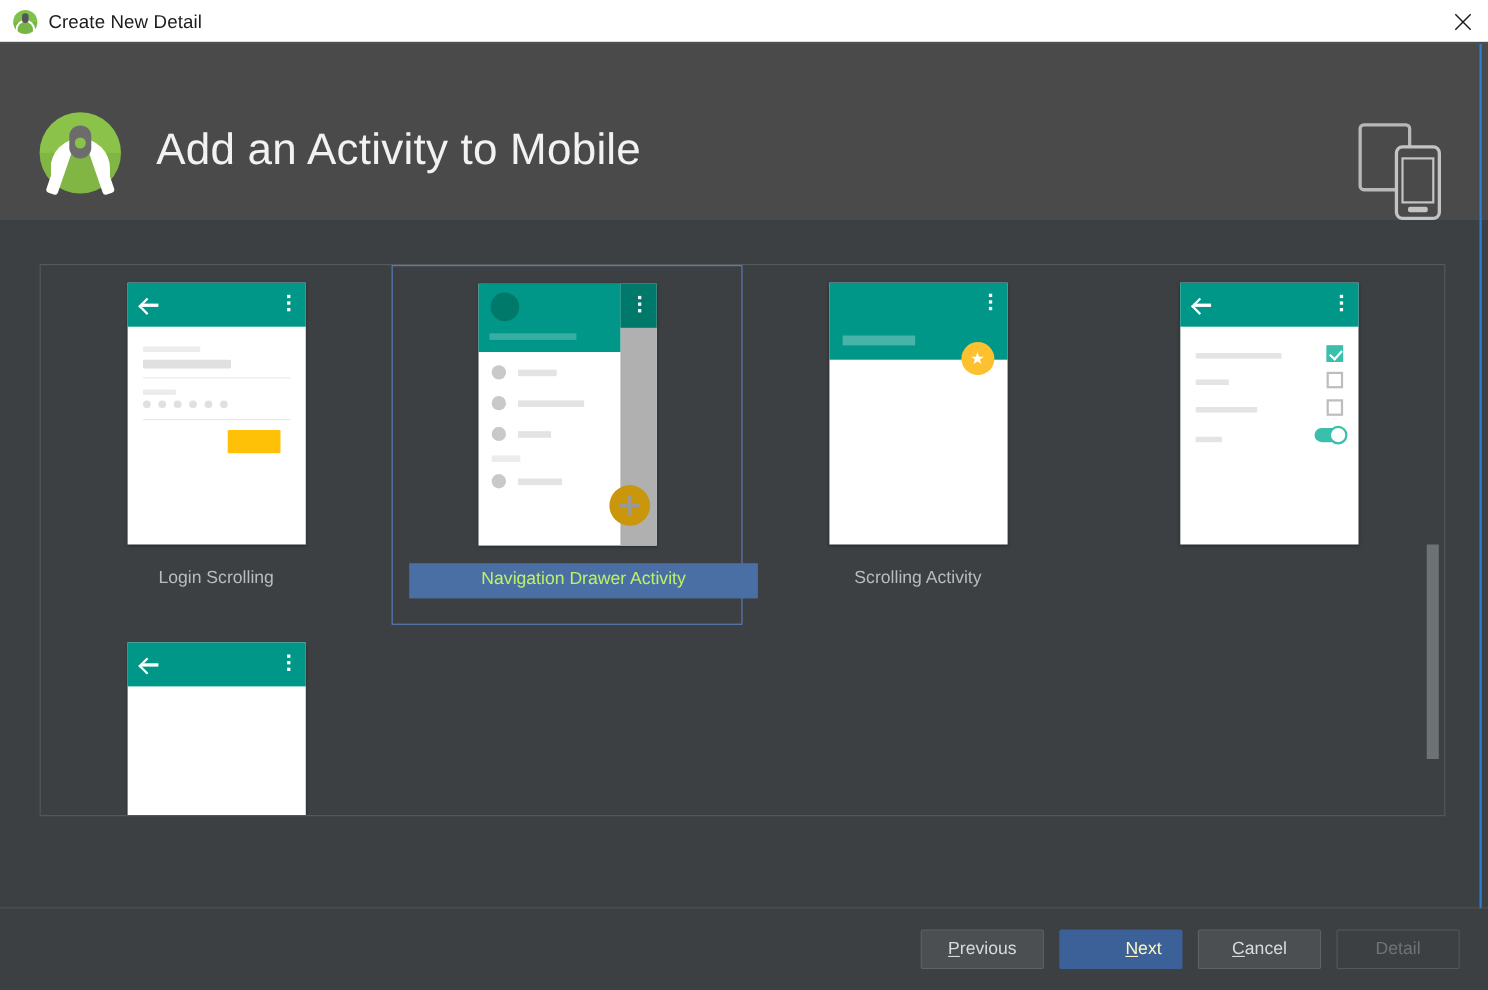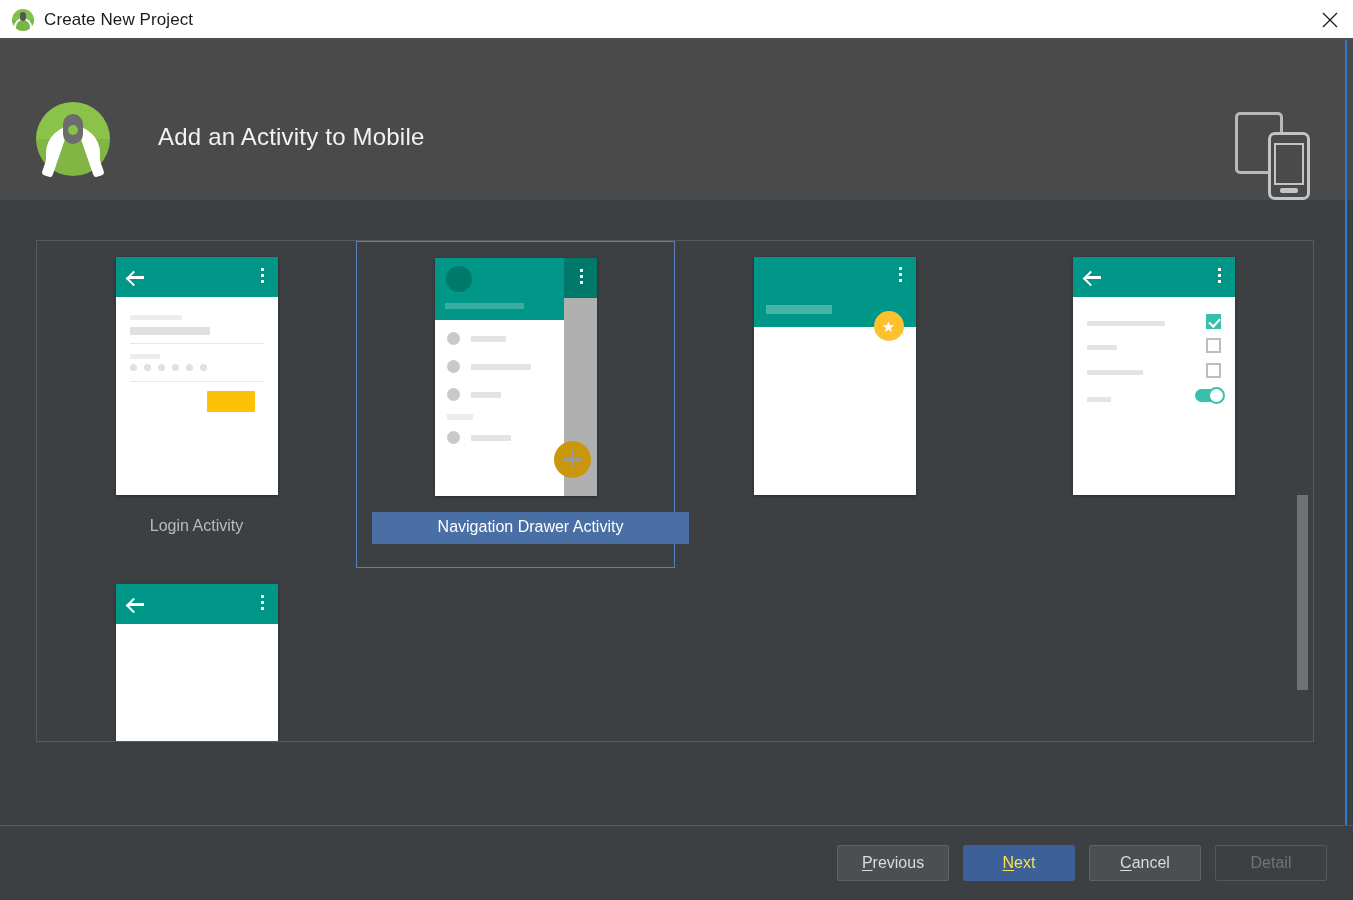--- a/index.html
+++ b/index.html
@@ -76,22 +76,22 @@
     border-radius: 3px;
   }
   .logo-leg.l { left: 6px; transform: rotate(19deg); transform-origin: bottom center; }
   .logo-leg.r { right: 6px; transform: rotate(-19deg); transform-origin: bottom center; }
   .logo-arc {
     position: absolute; left: 14px; top: 54px; width: 54px; height: 34px; z-index: 2;
     border: 10px solid #ffffff; border-bottom: none; border-radius: 27px 27px 0 0;
     background: transparent;
   }
   .header-title {
-    position: absolute; left: 158px; top: 97px; transform: translateY(-50%);
-    font-size: 24px; color: #f2f2f2; font-weight: 400; letter-spacing: .2px;
+    position: absolute; left: 142px; top: 97px; transform: translateY(-50%);
+    font-size: 40px; color: #f2f2f2; font-weight: 400; letter-spacing: .2px;
   }
   .devices { position: absolute; right: 42px; top: 72px; width: 76px; height: 88px; }
   .dev-tablet {
     position: absolute; left: 0; top: 0; width: 48px; height: 62px;
     border: 3px solid #b8b8b8; border-radius: 5px; background: transparent;
   }
   .dev-phone {
     position: absolute; left: 33px; top: 20px; width: 42px; height: 68px;
     border: 3px solid #c4c4c4; border-radius: 7px; background: #4a4a4a;
   }
@@ -118,21 +118,21 @@
     position: relative; display: flex; flex-direction: column;
     align-items: center; justify-content: flex-start;
   }
   .cell.selected { border: 1px solid #5a7fc0; }
   .thumb-wrap {
     height: 270px; width: 100%; display: flex; align-items: center; justify-content: center;
   }
   .cell-label {
     width: 100%; text-align: center; font-size: 16px; color: #b9bbbd; padding: 6px 0 8px;
   }
-  .cell.selected .cell-label { background: #4a6fa5; color: #ffffff; margin-left: 30px; }
+  .cell.selected .cell-label { background: #4a6fa5; color: #bef264; margin-left: 30px; }
 
   
   .phone {
     position: relative; width: 162px; height: 238px; background: #ffffff;
     box-shadow: 0 1px 3px rgba(0,0,0,0.35);
   }
   .appbar { position: absolute; left: 0; top: 0; width: 100%; height: 40px; background: #009688; }
   .back-arrow {
     position: absolute; left: 12px; top: 13px; width: 16px; height: 14px;
   }
@@ -223,36 +223,36 @@
   .footer-sep { position: absolute; left: 0; top: 825px; width: 1353px; height: 1px; background: #55585b; }
   .footer {
     position: absolute; left: 0; top: 826px; width: 1353px; height: 74px; background: #3c4043;
     display: flex; align-items: center; justify-content: flex-end; padding-right: 26px; gap: 14px;
   }
   .dlg-btn {
     min-width: 112px; height: 36px; padding: 0 18px; font-size: 16px;
     background: #4b4f52; color: #d9dbdd; border: 1px solid #5d6265; border-radius: 2px;
     display: flex; align-items: center; justify-content: center; cursor: default;
   }
-  .dlg-btn.primary { background: #3c6098; border-color: #3c6098; color: #fde047; }
+  .dlg-btn.primary { background: #3c6098; border-color: #3c6098; color: #fef9c3; justify-content: flex-end; }
   .dlg-btn.disabled { background: #3c4043; color: #6e7376; border-color: #54585b; }
   .dlg-btn u { text-decoration: underline; text-underline-offset: 2px; }
 </style>
 </head>
 <body>
 
 <div class="window">
 
   <div class="titlebar">
     <div class="titlebar-icon">
       <span class="ti-circle"></span>
       <span class="ti-legs"></span>
       <span class="ti-body"></span>
     </div>
-    <div class="titlebar-title">Create New Project</div>
+    <div class="titlebar-title">Create New Detail</div>
     <div class="titlebar-close">
       <svg width="16" height="16" viewBox="0 0 16 16" aria-hidden="true">
         <path d="M1,1 L15,15 M15,1 L1,15" stroke="#1b1b1b" stroke-width="1.3" fill="none"></path>
       </svg>
     </div>
     <div class="titlebar-underline"></div>
   </div>
 
   <div class="header">
     <div class="logo">
@@ -298,21 +298,21 @@
                   <i></i>
                   <i></i>
                   <i></i>
                   <i></i>
                   <i></i>
                 </span>
               <span class="rule" style="left:14px; top:124px; width:134px;"></span>
               <span class="btn-amber" style="left:91px; top:134px; width:48px; height:21px;"></span>
             </div>
           </div>
-          <div class="cell-label">Login Activity</div>
+          <div class="cell-label">Login Scrolling</div>
         </div>
 
 
         <div class="cell selected">
           <div class="thumb-wrap">
             <div class="phone">
               <div class="nd-content"></div>
               <div class="nd-appbar-right">
                   <span class="overflow" style="right:14px; top:11px;">
                     <i></i>
@@ -351,20 +351,21 @@
                     <i></i>
                     <i></i>
                   </span>
                 </div>
               <span class="sc-title"></span>
               <span class="sc-fab">
                   <span>★</span>
                 </span>
             </div>
           </div>
+          <div class="cell-label">Scrolling Activity</div>
         </div>
 
         <div class="cell">
           <div class="thumb-wrap">
             <div class="phone">
               <div class="appbar">
                   <span class="back-arrow"></span>
                   <span class="overflow">
                     <i></i>
                     <i></i>

